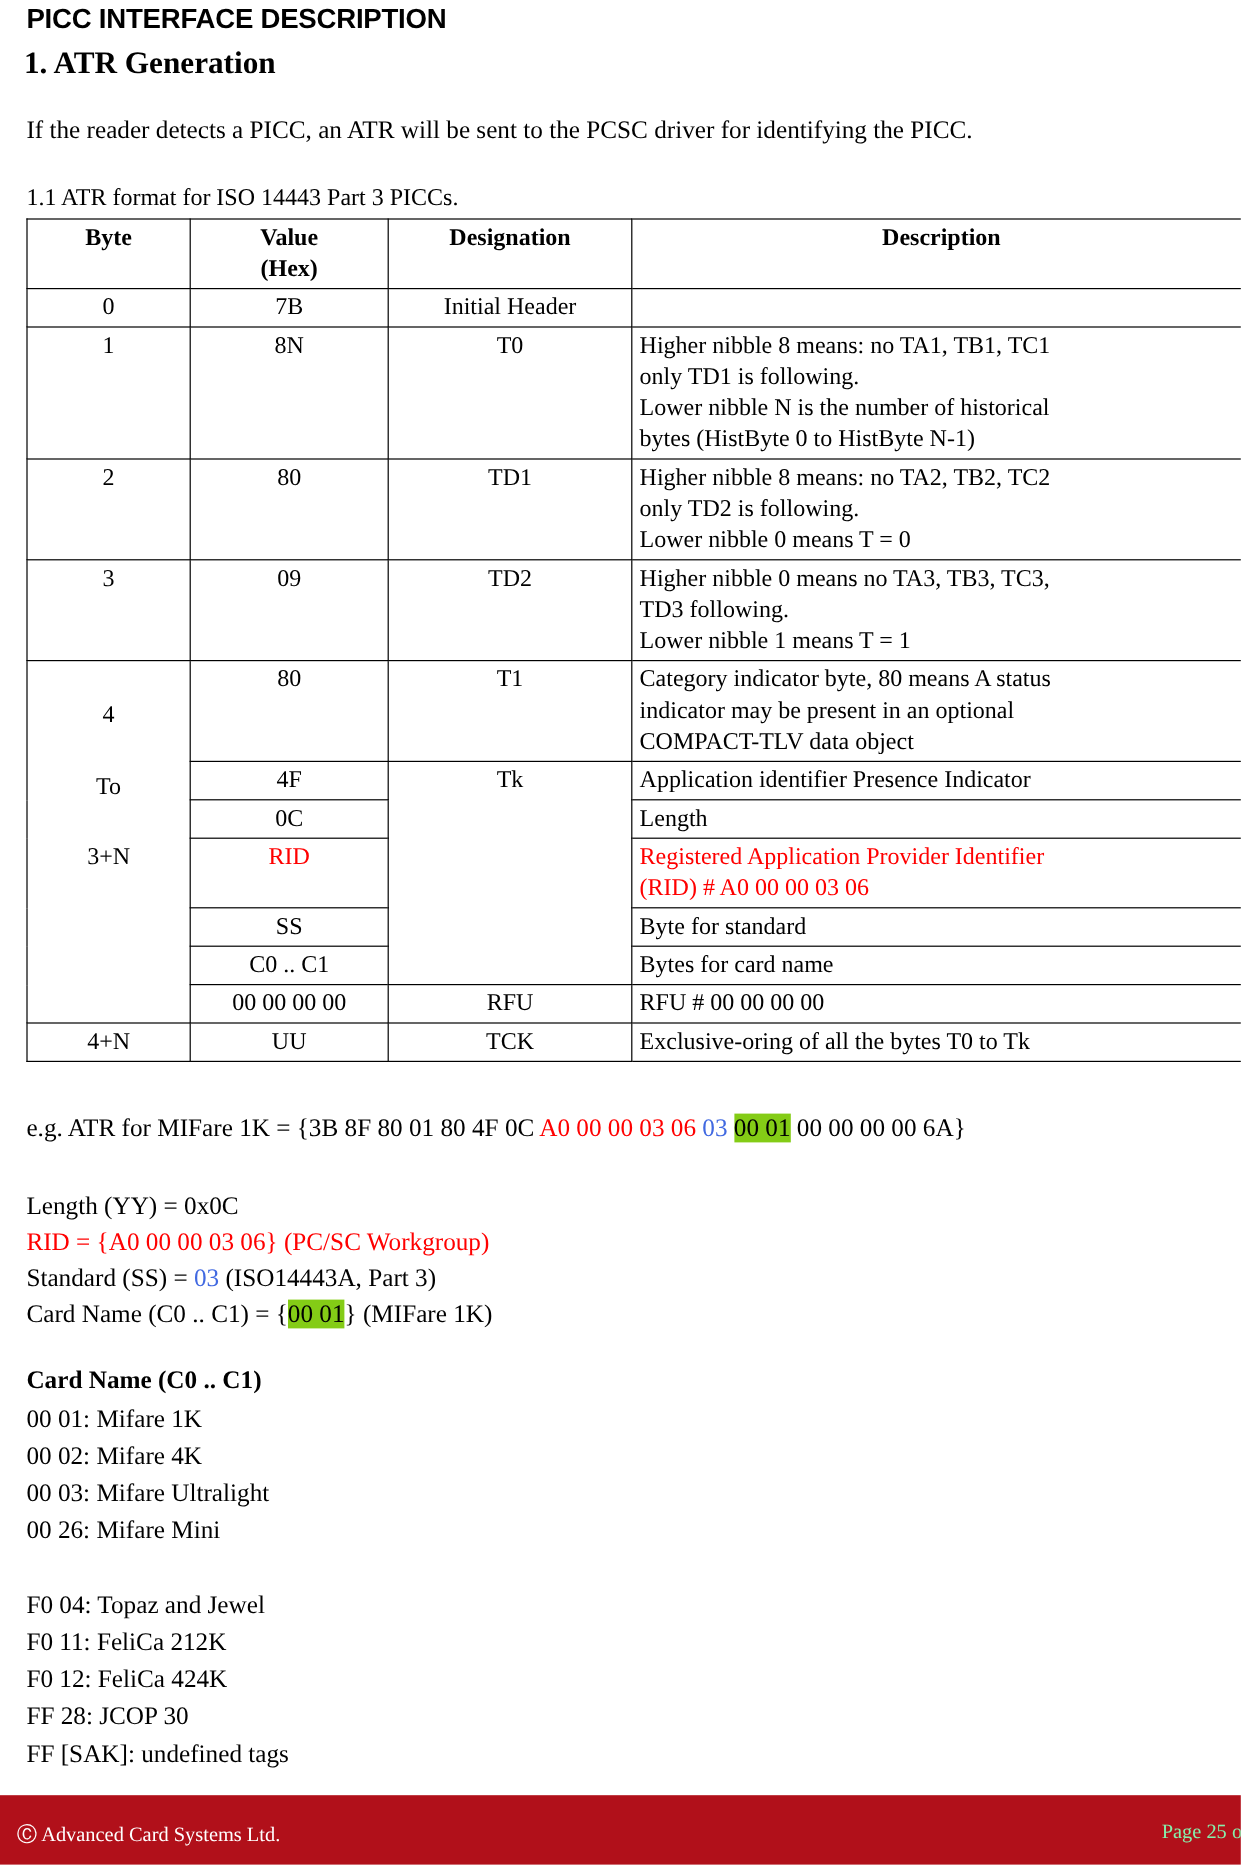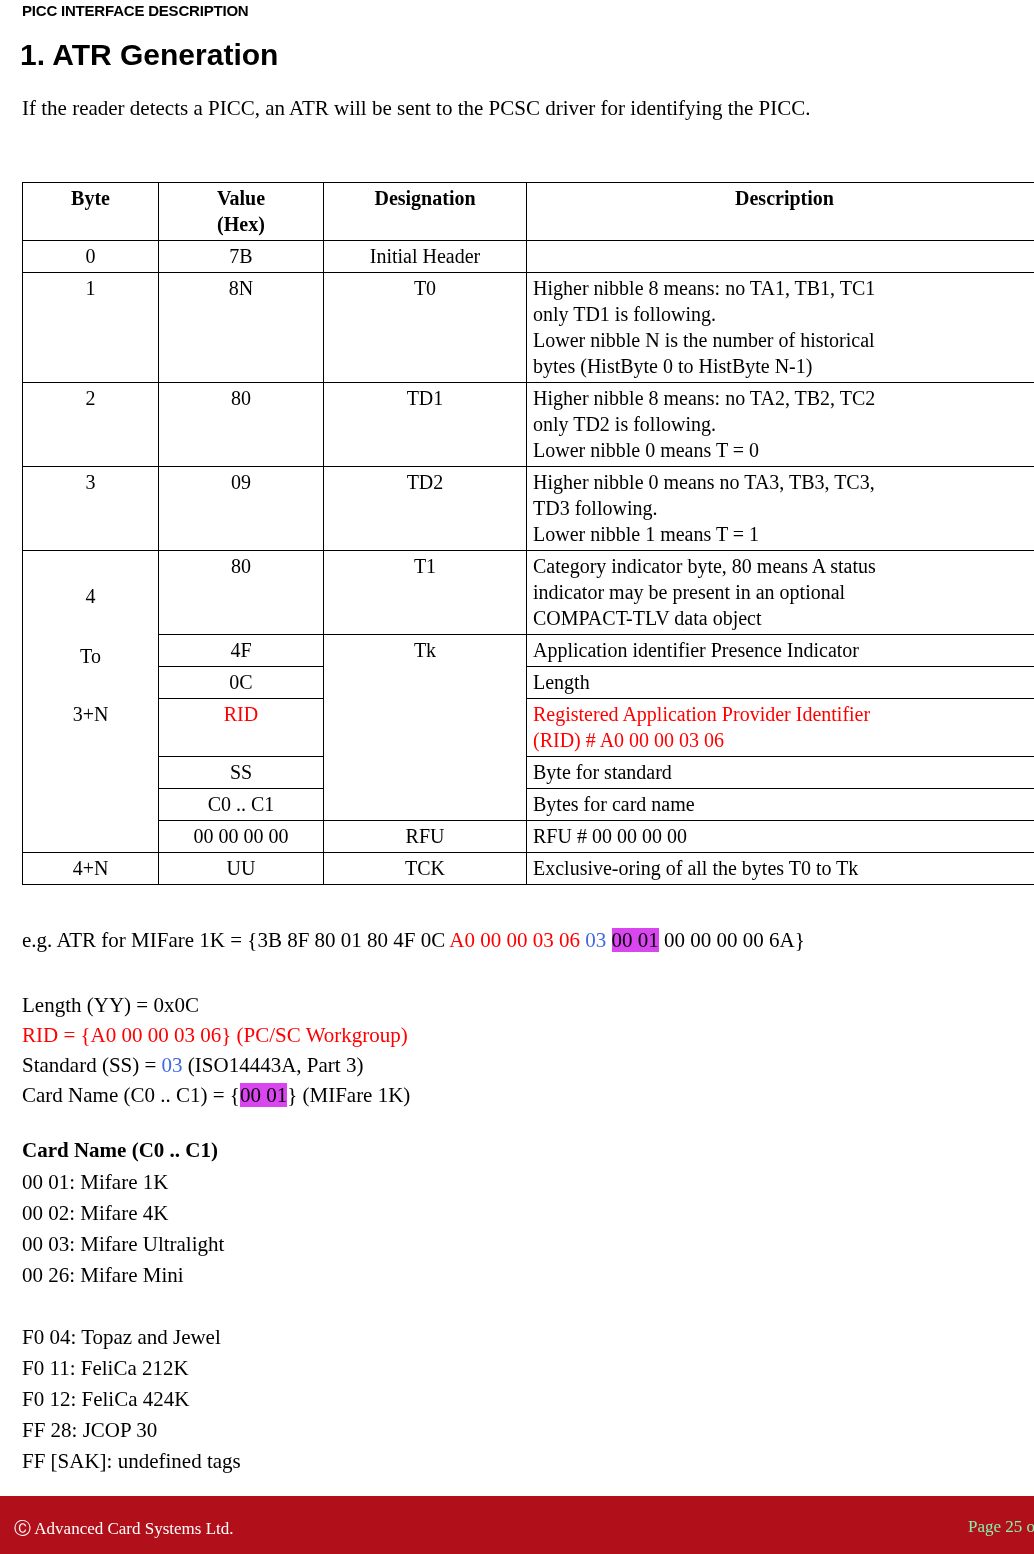--- a/index.html
+++ b/index.html
@@ -22,32 +22,32 @@
     width: 1034px;
     height: 1554px;
   }
 
   .doc-title {
     position: absolute;
     left: 22px;
     top: 2px;
     font-family: "Liberation Sans", "DejaVu Sans", sans-serif;
     font-weight: bold;
-    font-size: 15px;
+    font-size: 23px;
     letter-spacing: -0.2px;
     white-space: nowrap;
   }
 
   .section-heading {
     position: absolute;
     left: 20px;
     top: 38px;
-    font-family: Liberation Sans, sans-serif;
+    font-family: Liberation Serif, serif;
     font-weight: bold;
-    font-size: 30px;
+    font-size: 26px;
     white-space: nowrap;
   }
 
   .intro-para {
     position: absolute;
     left: 22px;
     top: 96px;
     font-size: 21px;
     white-space: nowrap;
   }
@@ -81,21 +81,21 @@
     font-weight: bold;
     text-align: center;
     vertical-align: top;
   }
   .c-byte { width: 123px; text-align: center; }
   .c-val  { width: 152px; text-align: center; }
   .c-des  { width: 190px; text-align: center; }
   .c-desc { width: 503px; text-align: left; }
   .red { color: #ff0000; }
   .blue { color: #4169e1; }
-  .hl { background: #d946ef; }
+  .hl { background: #84cc16; }
 
   .spancell {
     text-align: center;
     vertical-align: top;
   }
   .spancell .l1 { display:block; margin-top: 30px; }
   .spancell .l2 { display:block; margin-top: 34px; }
   .spancell .l3 { display:block; margin-top: 32px; }
 
   .tkcell {
@@ -144,20 +144,21 @@
 <body>
 
 <div class="page">
 
   <div class="doc-title">PICC INTERFACE DESCRIPTION</div>
 
   <div class="section-heading">1. ATR Generation</div>
 
   <div class="intro-para">If the reader detects a PICC, an ATR will be sent to the PCSC driver for identifying the PICC.</div>
 
+  <div class="subheading">1.1 ATR format for ISO 14443 Part 3 PICCs.</div>
 
   <table class="atr">
     <tbody>
       <tr>
         <th class="c-byte">Byte</th>
         <th class="c-val">
           <span>Value</span><br>
           <span>(Hex)</span>
         </th>
         <th class="c-des">Designation</th>

